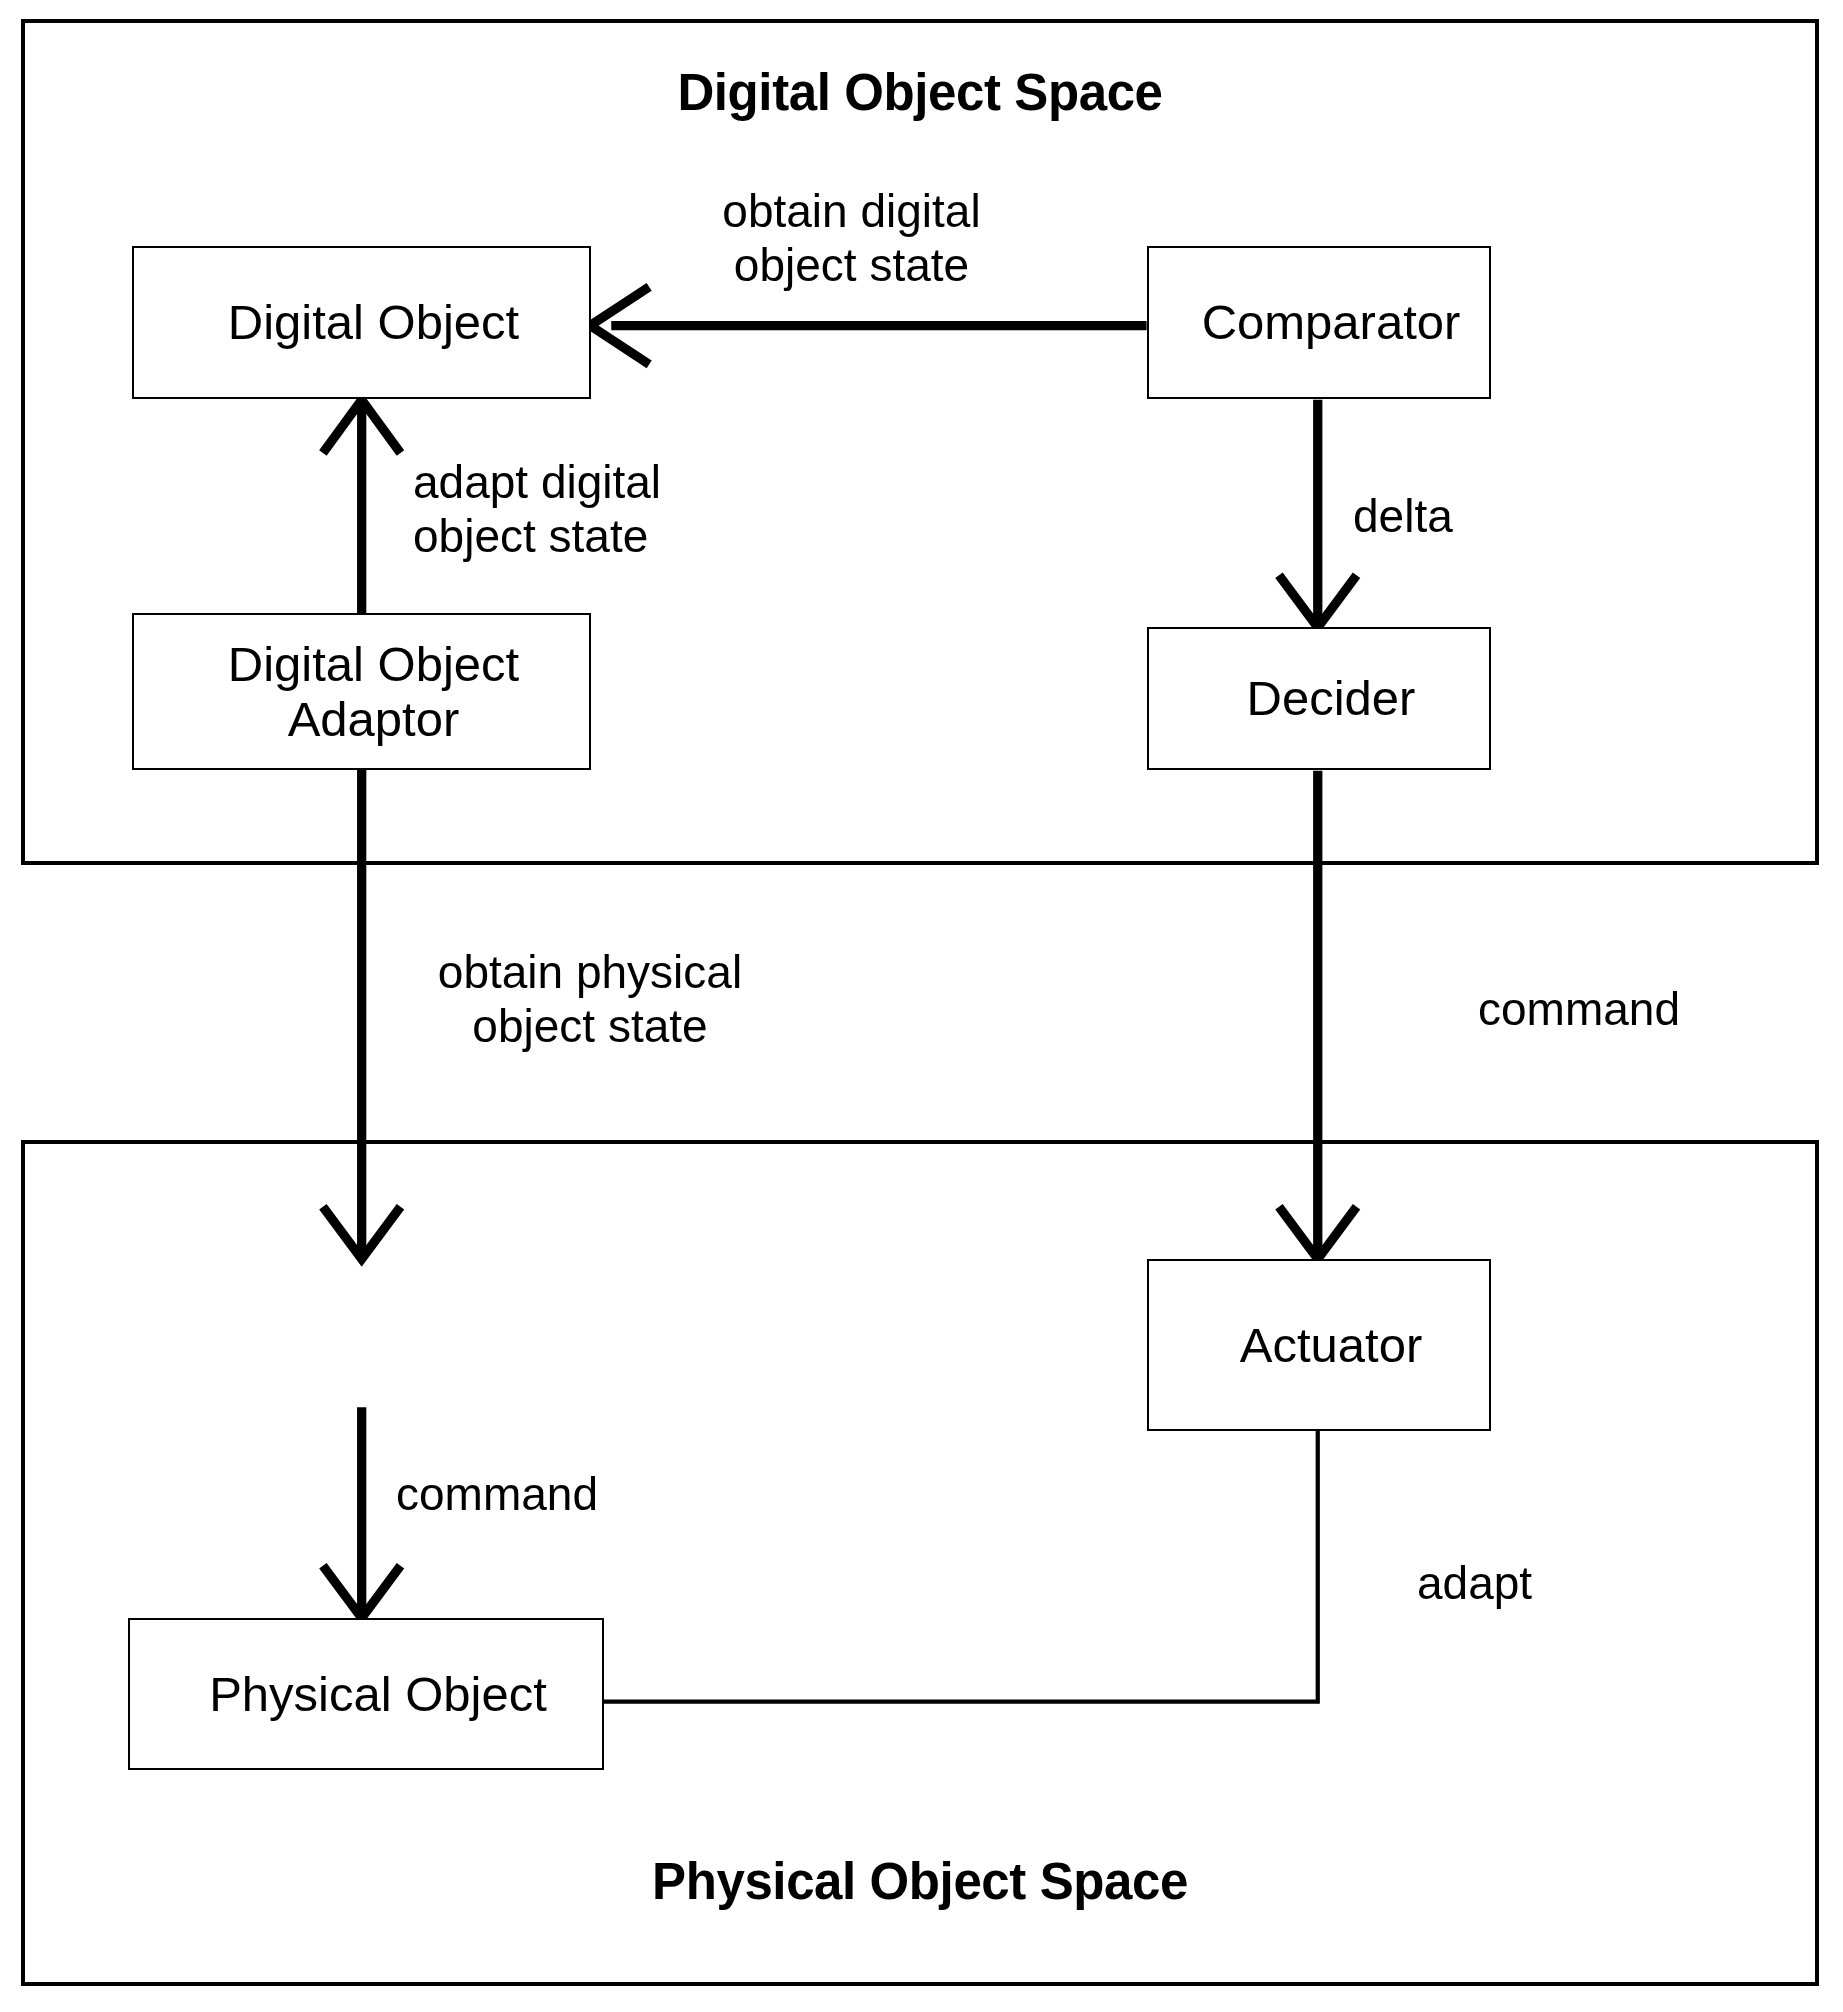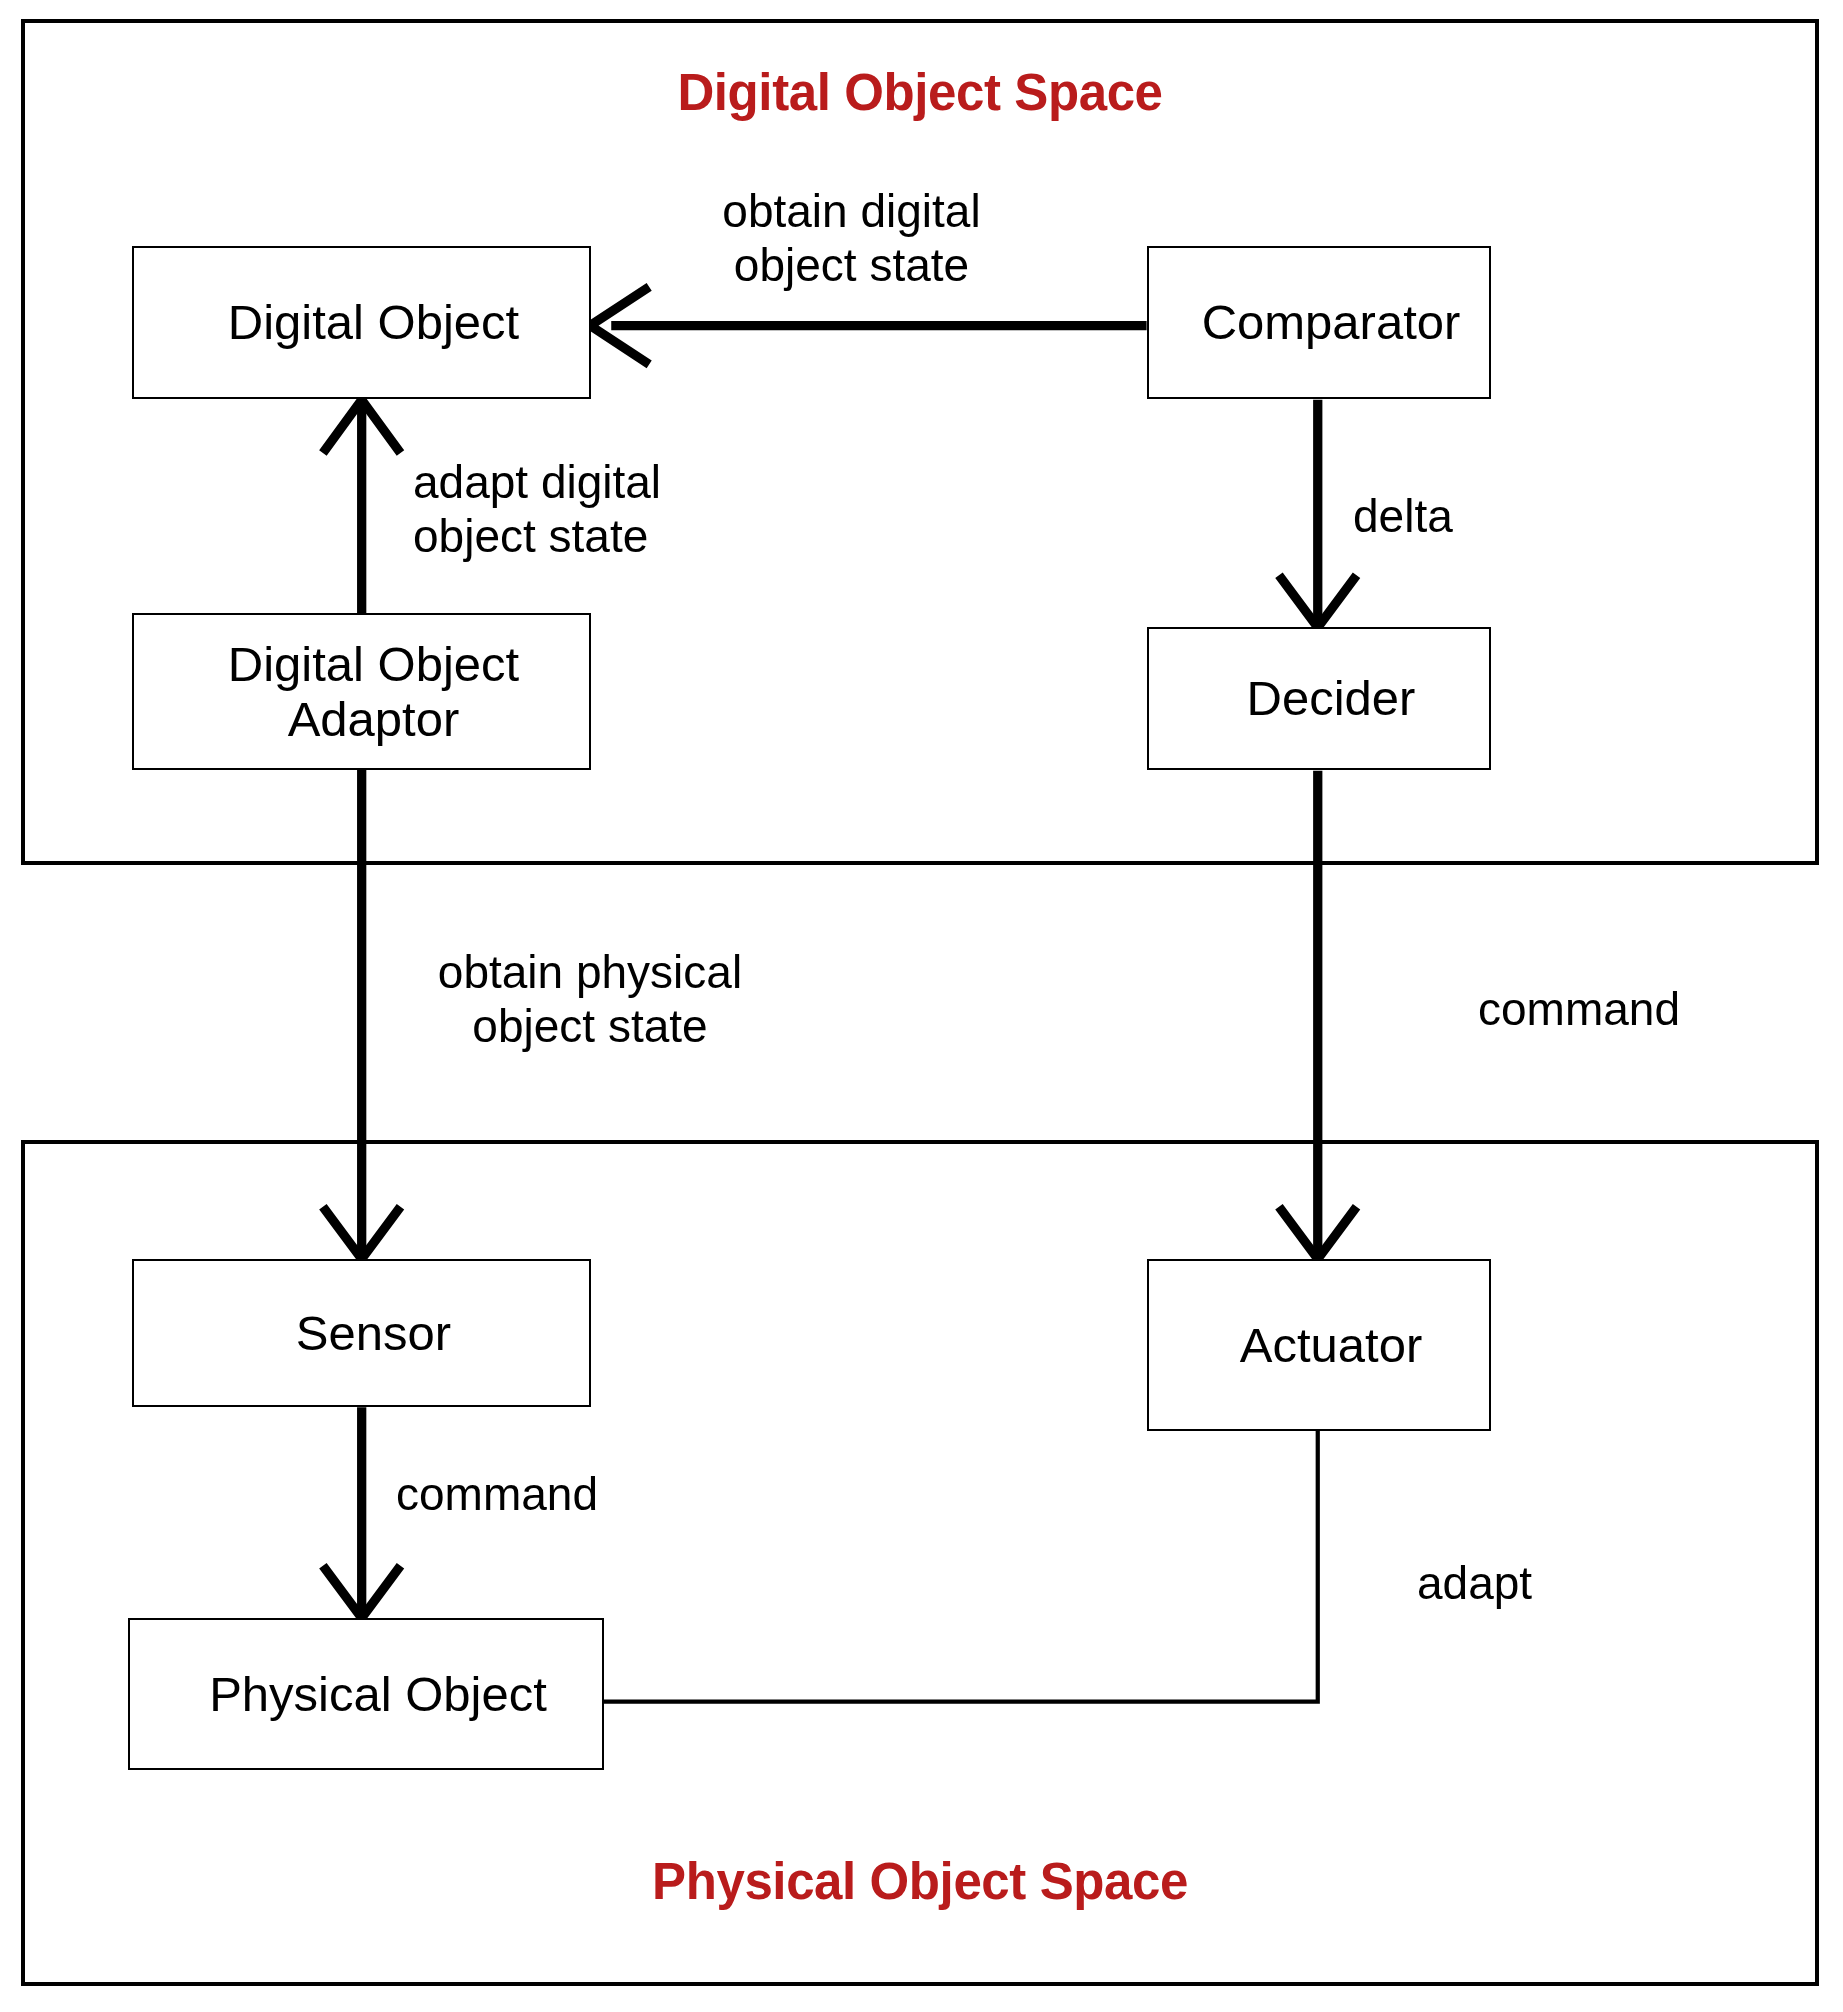--- a/index.html
+++ b/index.html
@@ -34,21 +34,21 @@
     top: 1140px;
     width: 1798px;
     height: 846px;
   }
   .space-title {
     position: absolute;
     width: 100%;
     text-align: center;
     font-size: 51px;
     font-weight: bold;
-    color: #b91c1c;
+    color: #000000;
     letter-spacing: -0.4px;
   }
   #digital-space-title { top: 40px; }
   #physical-space-title { top: 708px; }
 
   .node-box {
     position: absolute;
     border: 2.5px solid #000000;
     box-sizing: border-box;
     background: #ffffff;
@@ -157,23 +157,20 @@
 
   <div class="node-box" id="node-adaptor">
     <span style="white-space:pre-line">Digital Object
 Adaptor</span>
   </div>
 
   <div class="node-box" id="node-decider">
     <span>Decider</span>
   </div>
 
-  <div class="node-box" id="node-sensor">
-    <span>Sensor</span>
-  </div>
 
   <div class="node-box" id="node-actuator">
     <span>Actuator</span>
   </div>
 
   <div class="node-box" id="node-physical-object">
     <span>Physical Object</span>
   </div>
 
   <div class="edge-label" id="label-obtain-digital">obtain digital

